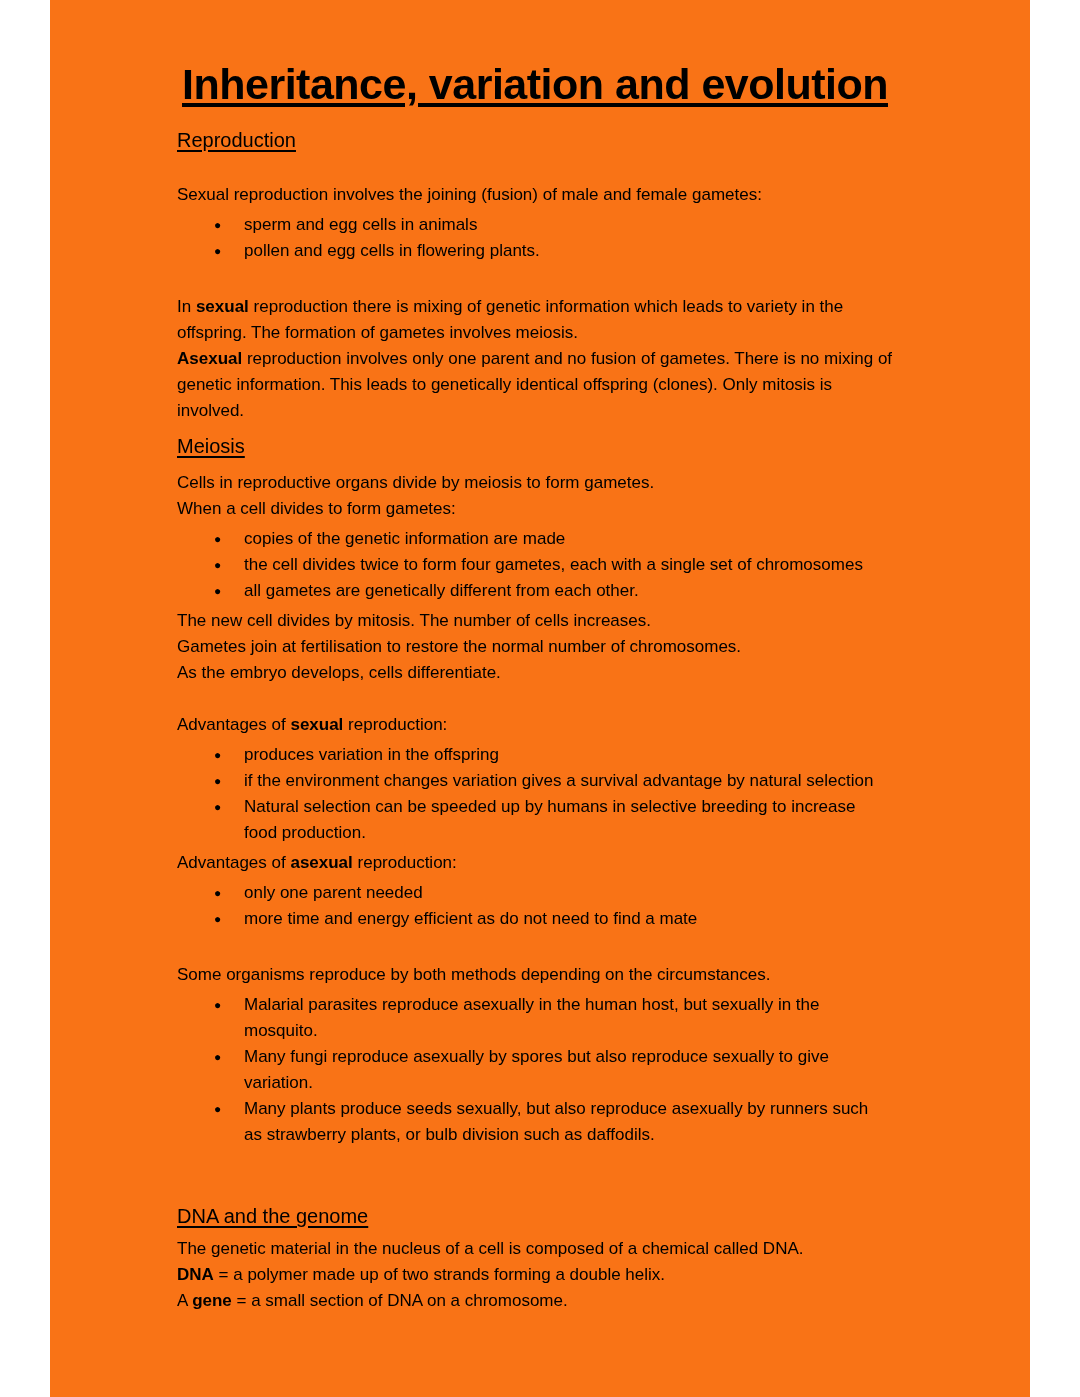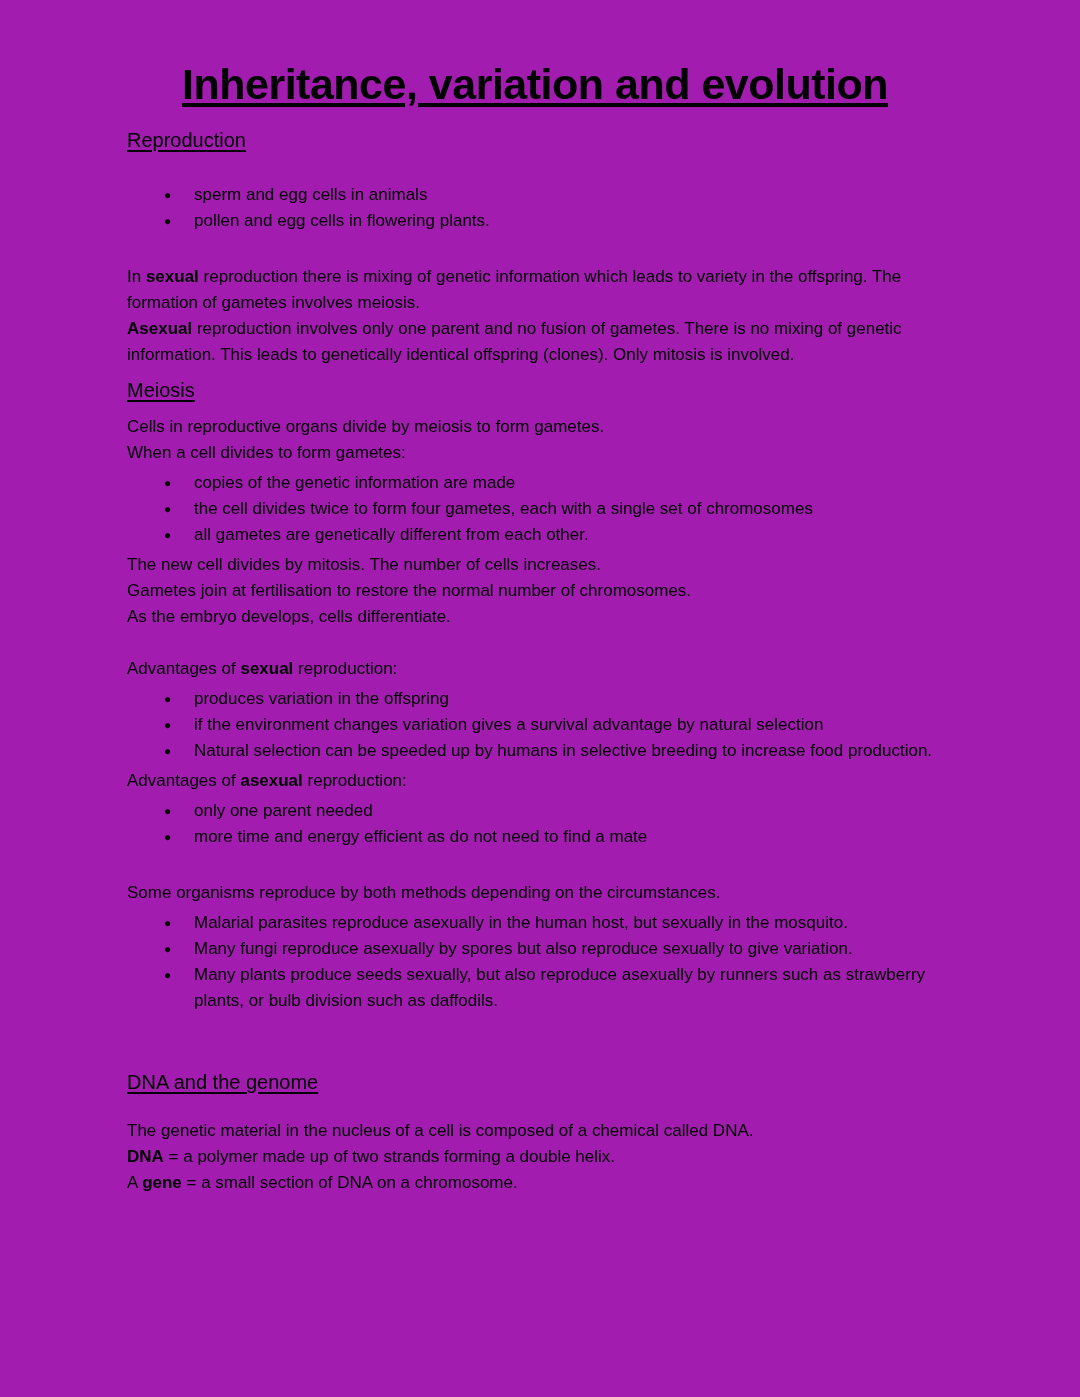--- a/index.html
+++ b/index.html
@@ -1,22 +1,22 @@
 <!DOCTYPE html>
 <html><head>
 <meta charset="utf-8">
 <style>
   html, body { margin: 0; padding: 0; background: #ffffff; }
   .page {
-    width: 1080px;
+    width: 980px;
     min-height: 1397px;
     box-sizing: border-box;
     margin: 0 auto;
     padding: 58px 137px 40px 127px;
-    background: #a21caf;
+    background: #f97316;
     color: #000000;
     font-family: "Liberation Sans", sans-serif;
     font-size: 17px;
     line-height: 26px;
   }
   .doc-title {
     margin: 0 0 14px 0;
     text-align: center;
     font-size: 43px;
     line-height: 52px;
@@ -29,21 +29,21 @@
   .section-heading {
     margin: 0 0 8px 0;
     font-size: 20px;
     line-height: 32px;
     font-weight: 400;
     text-decoration: underline;
     text-decoration-thickness: 1.5px;
     text-underline-offset: 3px;
   }
   .section-heading.tight { margin-top: 6px; }
-  .section-heading.spaced { margin-top: 52px; margin-bottom: 20px; }
+  .section-heading.spaced { margin-top: 52px; margin-bottom: 4px; }
   .block { margin: 0; }
   .block.after-gap { margin-top: 26px; }
   .para { margin: 0; }
   .para b { font-weight: 700; }
   .gap { height: 26px; }
   ul.bullets {
     list-style: none;
     margin: 4px;
     padding: 0;
   }
@@ -63,20 +63,21 @@
 <body>
 
 <div class="page">
 
   <h1 class="doc-title">Inheritance, variation and evolution</h1>
 
   <section>
     <h2 class="section-heading">Reproduction</h2>
 
     <div class="block after-gap">
+      <p class="para">Sexual reproduction involves the joining (fusion) of male and female gametes:</p>
       <ul class="bullets">
         <li>sperm and egg cells in animals</li>
         <li>pollen and egg cells in flowering plants.</li>
       </ul>
     </div>
 
     <div class="gap"></div>
 
     <div class="block">
       <p class="para"><span>In </span><b>sexual</b><span> reproduction there is mixing of genetic information which leads to variety in the offspring. The formation of gametes involves meiosis.</span></p>

